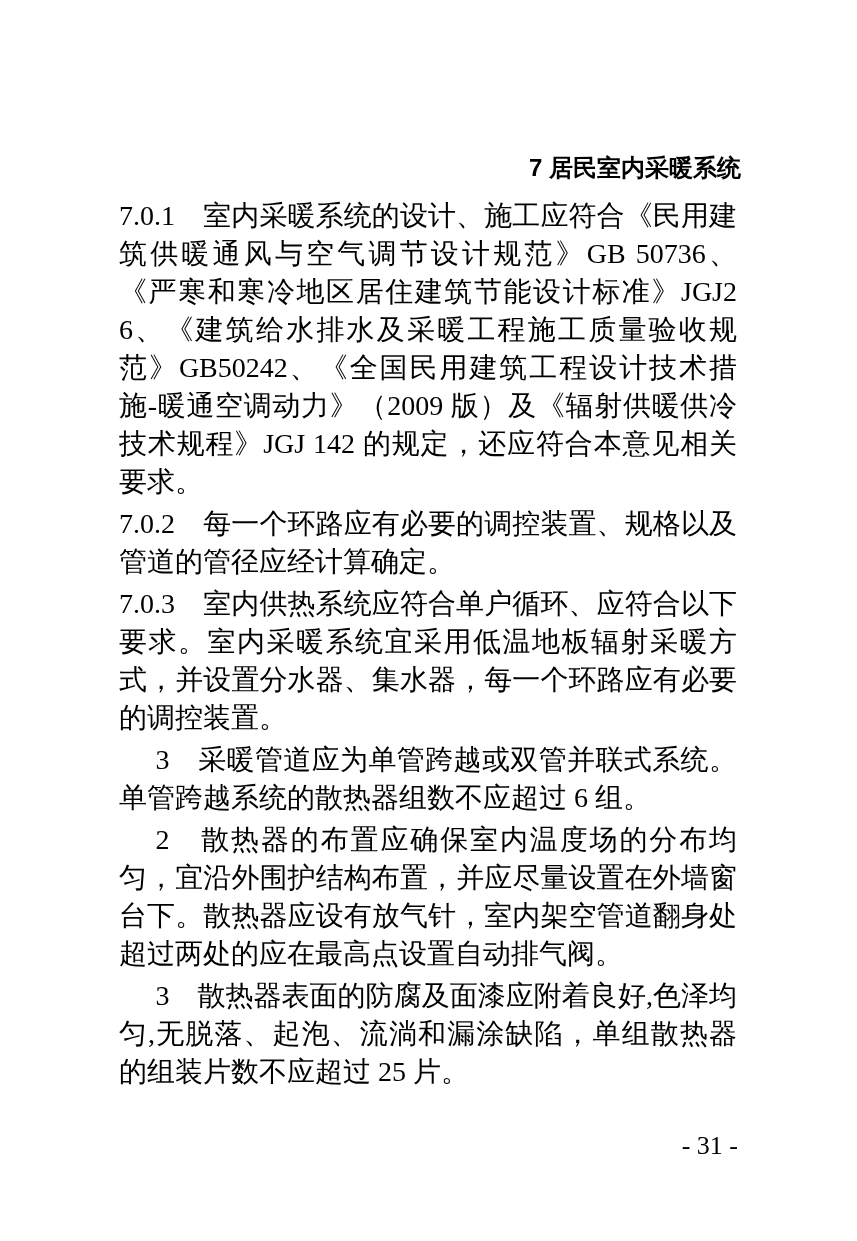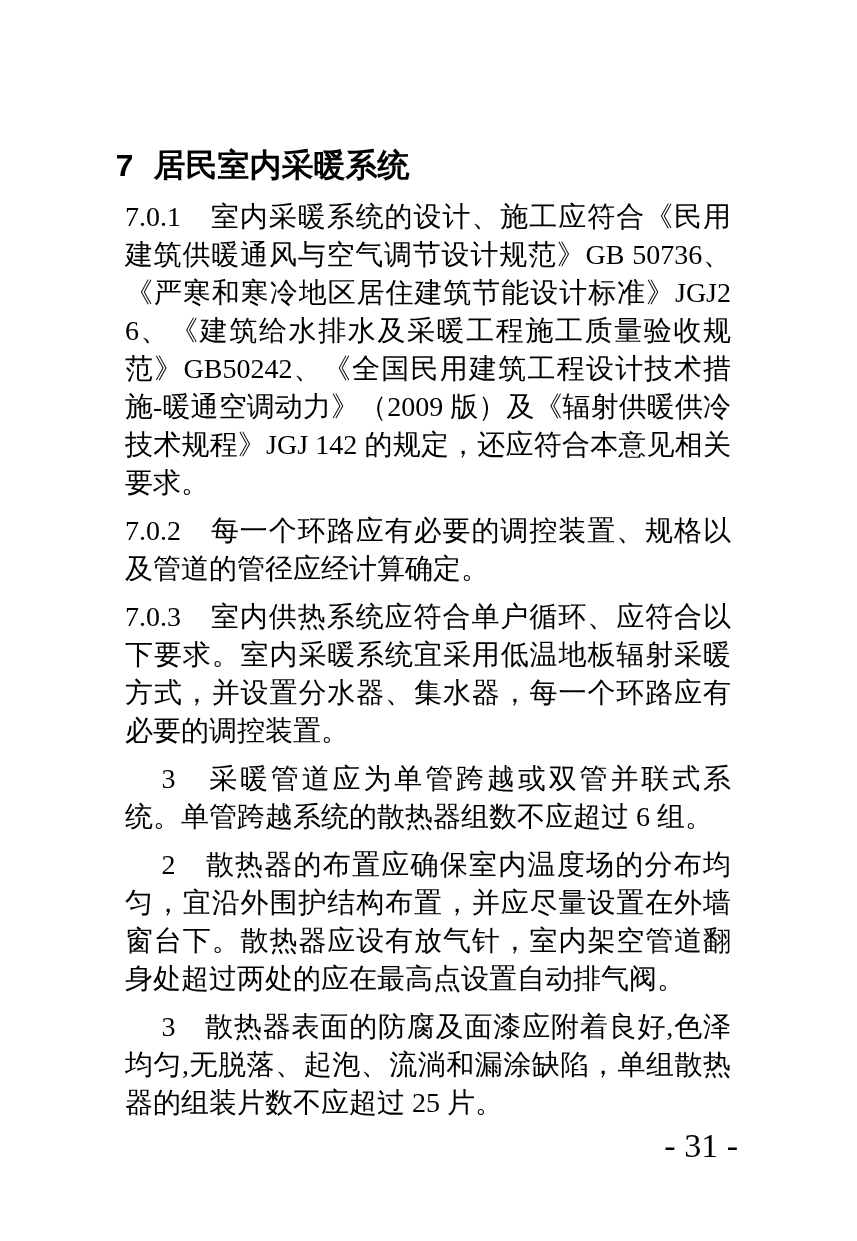--- a/index.html
+++ b/index.html
@@ -16,47 +16,47 @@
     overflow: hidden;
   }
   .content {
     position: absolute;
     left: 115px;
     top: 148px;
     width: 626px;
   }
   .doc-title {
     margin: 0 0 9px 0;
-    text-align: left;
-    font-family: Liberation Mono, monospace;
+    text-align: right;
+    font-family: Liberation Sans, sans-serif;
     font-weight: 700;
-    font-size: 32px;
+    font-size: 24px;
     line-height: 40px;
     color: #000000;
     white-space: pre;
   }
   .para {
-    margin: 10px;
+    margin: 4px;
     font-family: "Liberation Serif", "DejaVu Serif", serif;
     font-size: 28px;
     line-height: 38px;
     text-align: justify;
     text-justify: inter-character;
     color: #000000;
     word-break: break-all;
   }
   .para.indent {
     text-indent: 1.3em;
   }
   .page-number {
     position: absolute;
     right: 119px;
     top: 1130px;
     font-family: "Liberation Serif", "DejaVu Serif", serif;
-    font-size: 34px;
+    font-size: 26px;
     line-height: 32px;
     color: #000000;
     white-space: pre;
   }
 </style>
 </head>
 <body>
 
 <div class="page">
   <div class="content">

